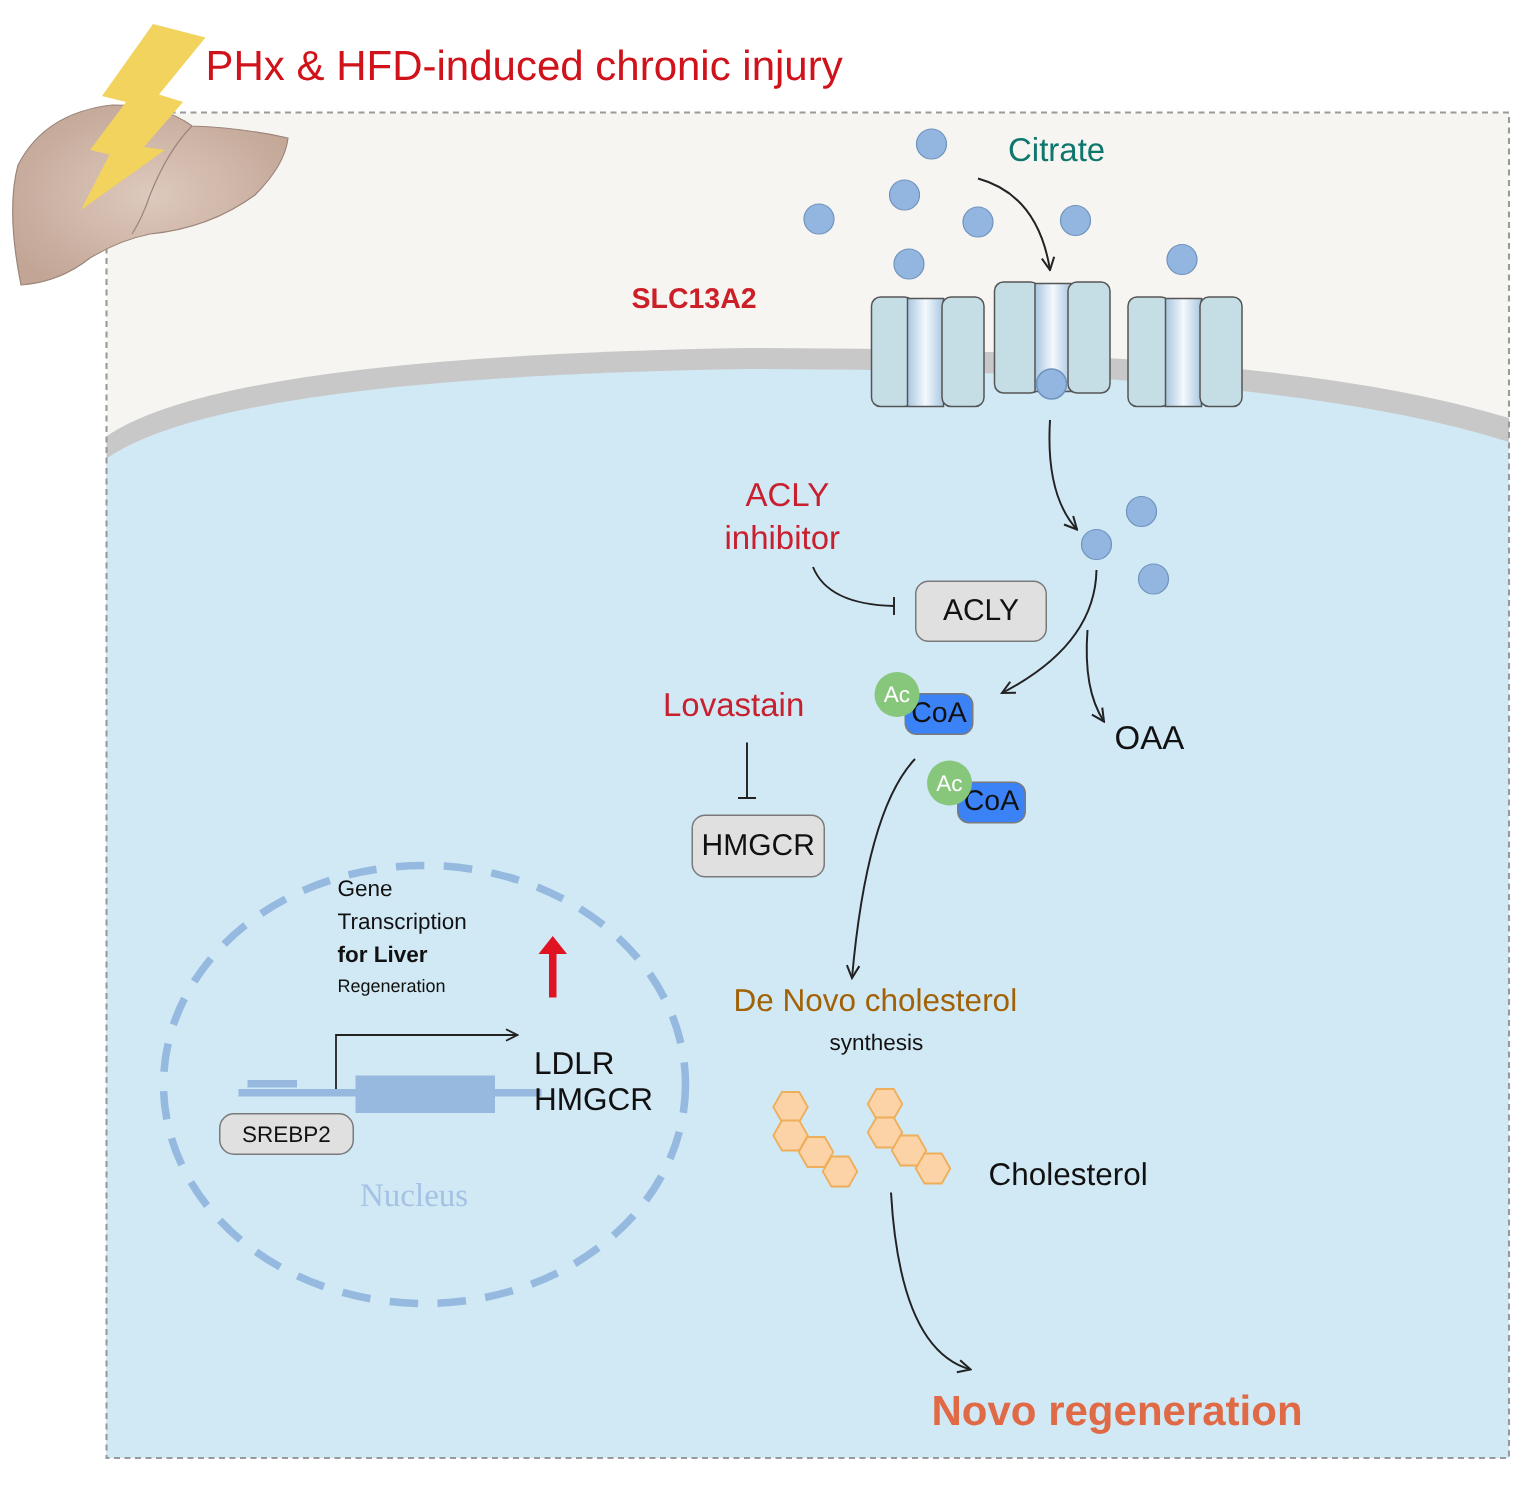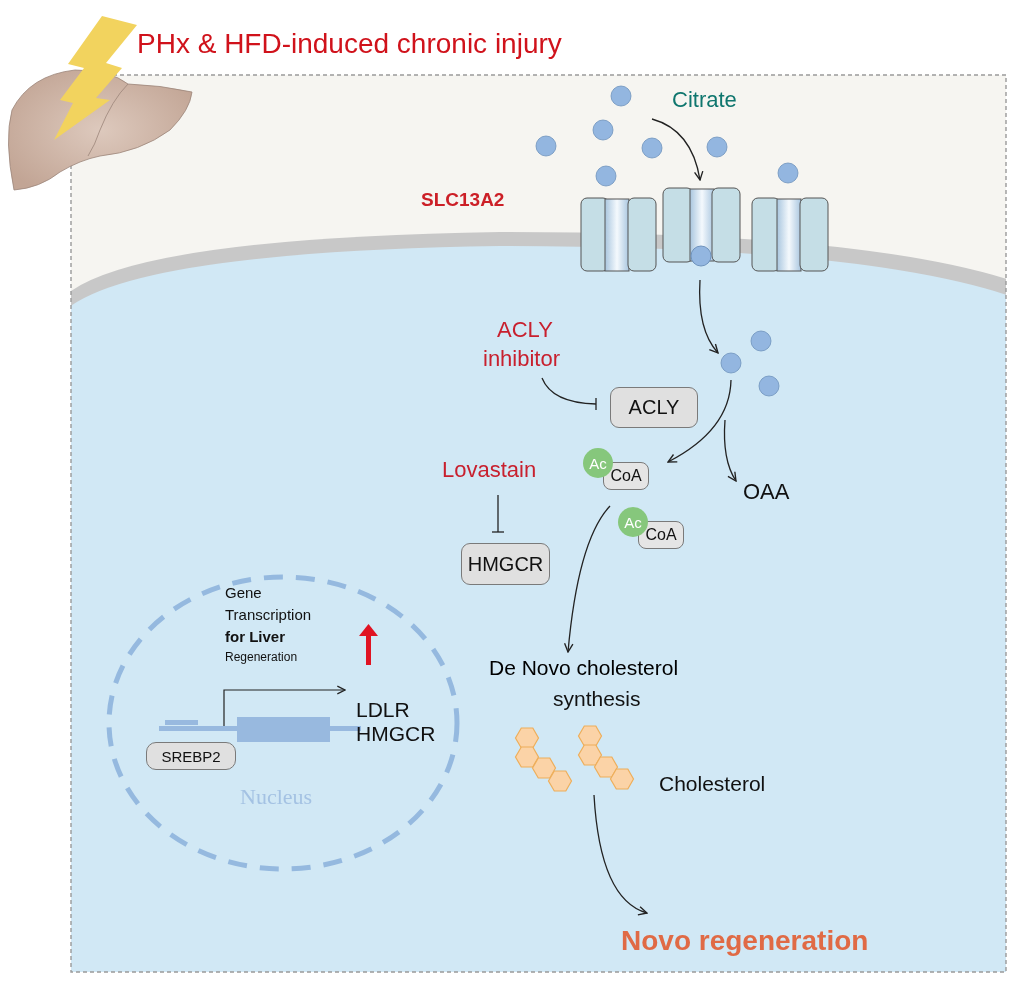--- a/index.html
+++ b/index.html
@@ -4,21 +4,21 @@
 <style>
   html, body { margin:0; padding:0; background:#ffffff; }
   body { width:1020px; height:1000px; position:relative; overflow:hidden; font-family:"Liberation Sans", sans-serif; }
   #canvas { position:absolute; left:0; top:0; width:1020px; height:1000px; }
   .lbl { position:absolute; white-space:nowrap; font-family:"Liberation Sans", sans-serif; }
   .title { left:137px; top:28px; font-size:28px; color:#d0121b; }
   .red { color:#c8202e; }
   .box { position:absolute; background:#e0e0e0; border:1.5px solid #7a7a7a; border-radius:9px; display:flex; align-items:center; justify-content:center; color:#111; font-family:"Liberation Sans", sans-serif; }
   .coa { position:absolute; }
   .coa .ac { position:absolute; left:0; top:0; width:30px; height:30px; border-radius:50%; background:#86c77c; color:#fff; font-size:15px; display:flex; align-items:center; justify-content:center; z-index:2; }
-  .coa .cb { position:absolute; left:20px; top:14px; width:44px; height:26px; background:#e5e5e5; border:1.5px solid #7a7a7a; border-radius:8px; font-size:16px; display:flex; align-items:center; justify-content:center; color:#111; z-index:1; }
+  .coa .cb { position:absolute; left:20px; top:14px; width:44px; height:26px; background:#3b82f6; border:1.5px solid #7a7a7a; border-radius:8px; font-size:19px; display:flex; align-items:center; justify-content:center; color:#111; z-index:1; }
 </style>
 </head>
 <body>
 
 <svg id="canvas" width="1020" height="1000" viewBox="0 0 1020 1000" xmlns="http://www.w3.org/2000/svg">
   <defs>
     <radialGradient id="liverGrad" cx="50%" cy="50%" r="60%">
       <stop offset="0%" stop-color="#ddc9bd"></stop>
       <stop offset="100%" stop-color="#c2a595"></stop>
     </radialGradient>
@@ -137,22 +137,22 @@
   <div class="ac">Ac</div>
   <div class="cb">CoA</div>
 </div>
 <div class="coa" style="left:618px;top:507px;width:70px;height:48px;">
   <div class="ac">Ac</div>
   <div class="cb">CoA</div>
 </div>
 
 <div class="lbl" style="left:743px;top:479px;font-size:22px;color:#111;">OAA</div>
 
-<div class="lbl" style="left:489px;top:656px;font-size:21px;color:#000000;">De Novo cholesterol</div>
-<div class="lbl" style="left:553px;top:687px;font-size:21px;color:#111;">synthesis</div>
+<div class="lbl" style="left:489px;top:656px;font-size:21px;color:#a16207;">De Novo cholesterol</div>
+<div class="lbl" style="left:553px;top:687px;font-size:15px;color:#111;">synthesis</div>
 
 <div class="lbl" style="left:659px;top:772px;font-size:21px;color:#111;">Cholesterol</div>
 <div class="lbl" style="left:621px;top:925px;font-size:28px;font-weight:bold;color:#e06a45;">Novo regeneration</div>
 
 <div class="lbl" style="left:225px;top:584px;font-size:15px;color:#111;">Gene</div>
 <div class="lbl" style="left:225px;top:606px;font-size:15px;color:#111;">Transcription</div>
 <div class="lbl" style="left:225px;top:628px;font-size:15px;color:#111;font-weight:bold;">for Liver</div>
 <div class="lbl" style="left:225px;top:650px;font-size:12px;color:#111;">Regeneration</div>
 
 <div class="lbl" style="left:356px;top:698px;font-size:21px;color:#111;">LDLR</div>

